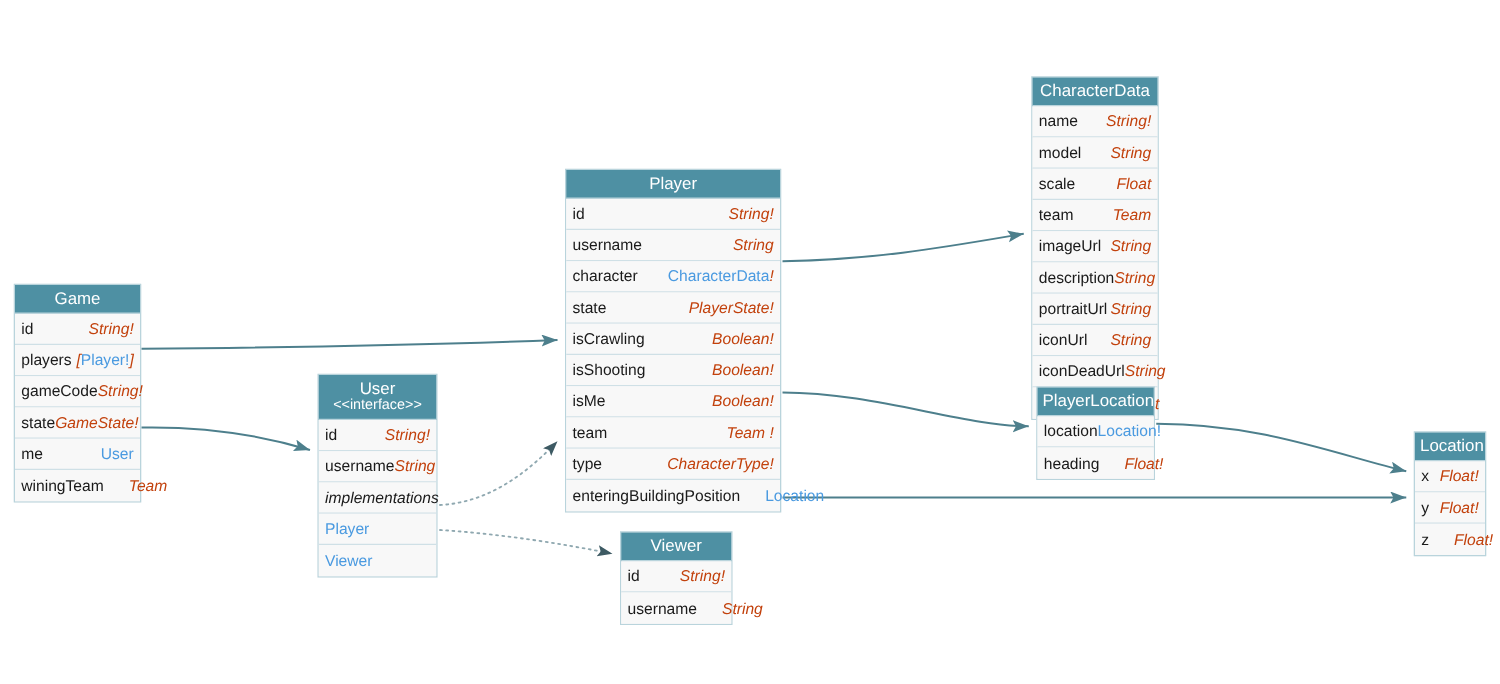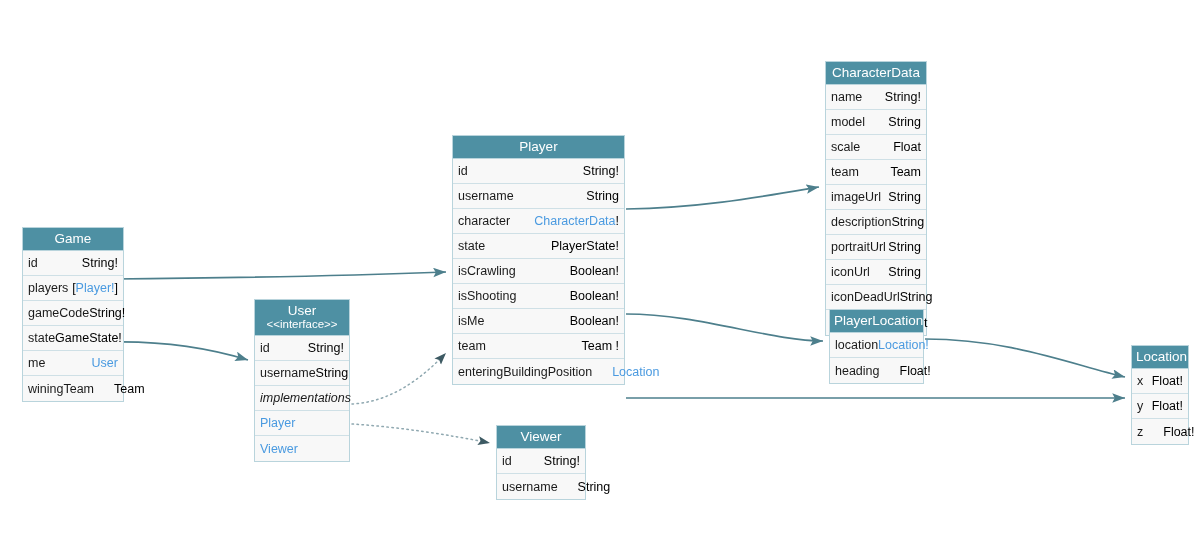--- a/index.html
+++ b/index.html
@@ -79,27 +79,28 @@
     justify-content: flex-start;
     font-style: italic;
   }
   .row.single {
     justify-content: flex-start;
   }
   .type-ref {
     color: #4a9ae0;
   }
   .type-plain {
-    color: #000000;
+    color: #c2410c;
+    font-style: italic;
   }
   .impl {
     color: #4a9ae0;
   }
   
-  #ent-game       { left: 22px;   top: 227px; width: 102px; }
+  #ent-game       { left: 11px;   top: 227px; width: 102px; }
   #ent-user       { left: 254px;  top: 299px; width: 96px;  }
   #ent-player     { left: 452px;  top: 135px; width: 173px; }
   #ent-character  { left: 825px;  top: 61px;  width: 102px; }
   #ent-playerloc  { left: 829px;  top: 309px; width: 95px;  }
   #ent-location   { left: 1131px; top: 345px; width: 58px;  }
   #ent-viewer     { left: 496px;  top: 425px; width: 90px;  }
 </style>
 </head>
 <body>
 
@@ -212,20 +213,24 @@
     </div>
     <div class="row">
       <span class="fname">isMe</span>
       <span class="ftype type-plain">Boolean!</span>
     </div>
     <div class="row">
       <span class="fname">team</span>
       <span class="ftype type-plain">Team !</span>
     </div>
     <div class="row">
+      <span class="fname">type</span>
+      <span class="ftype type-plain">CharacterType!</span>
+    </div>
+    <div class="row">
       <span class="fname">enteringBuildingPosition</span>
       <span class="ftype type-ref">Location</span>
     </div>
   </div>
 
   <div class="entity" id="ent-character">
     <div class="entity-header">CharacterData</div>
     <div class="row">
       <span class="fname">name</span>
       <span class="ftype type-plain">String!</span>

